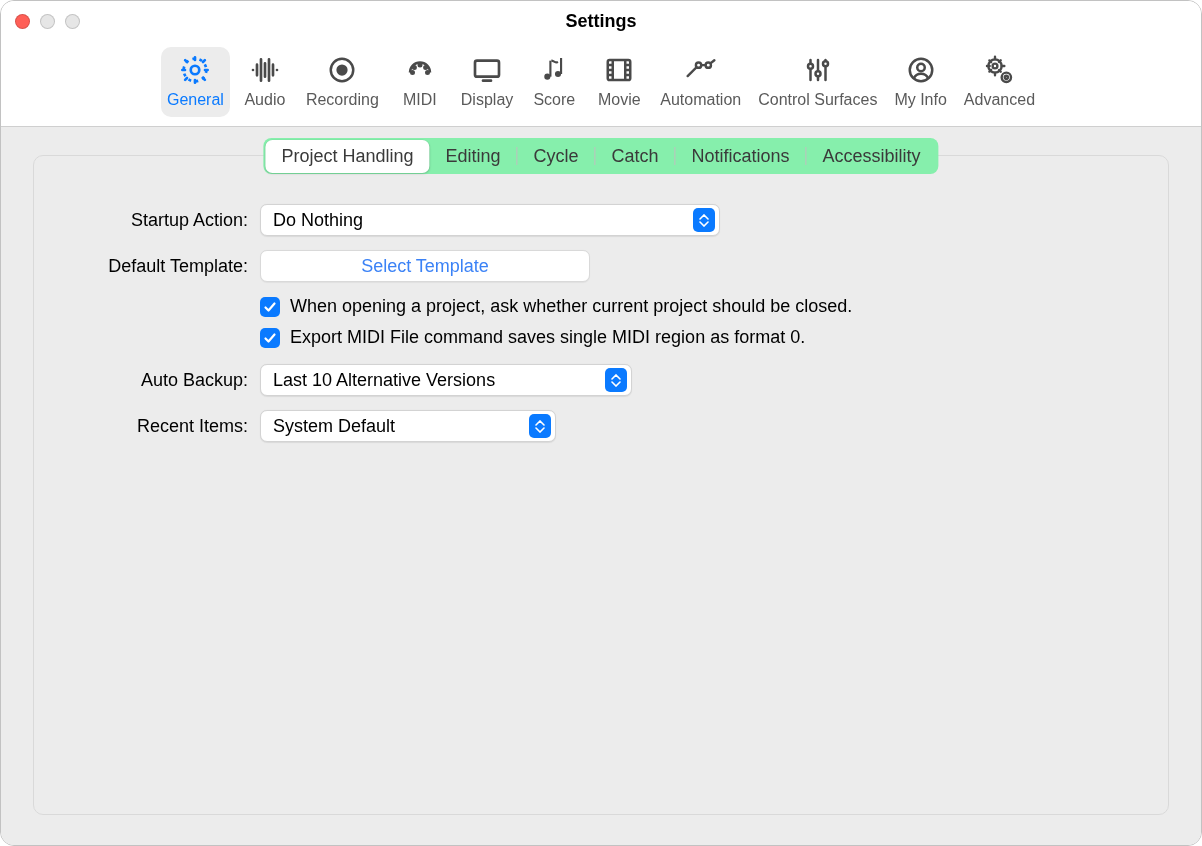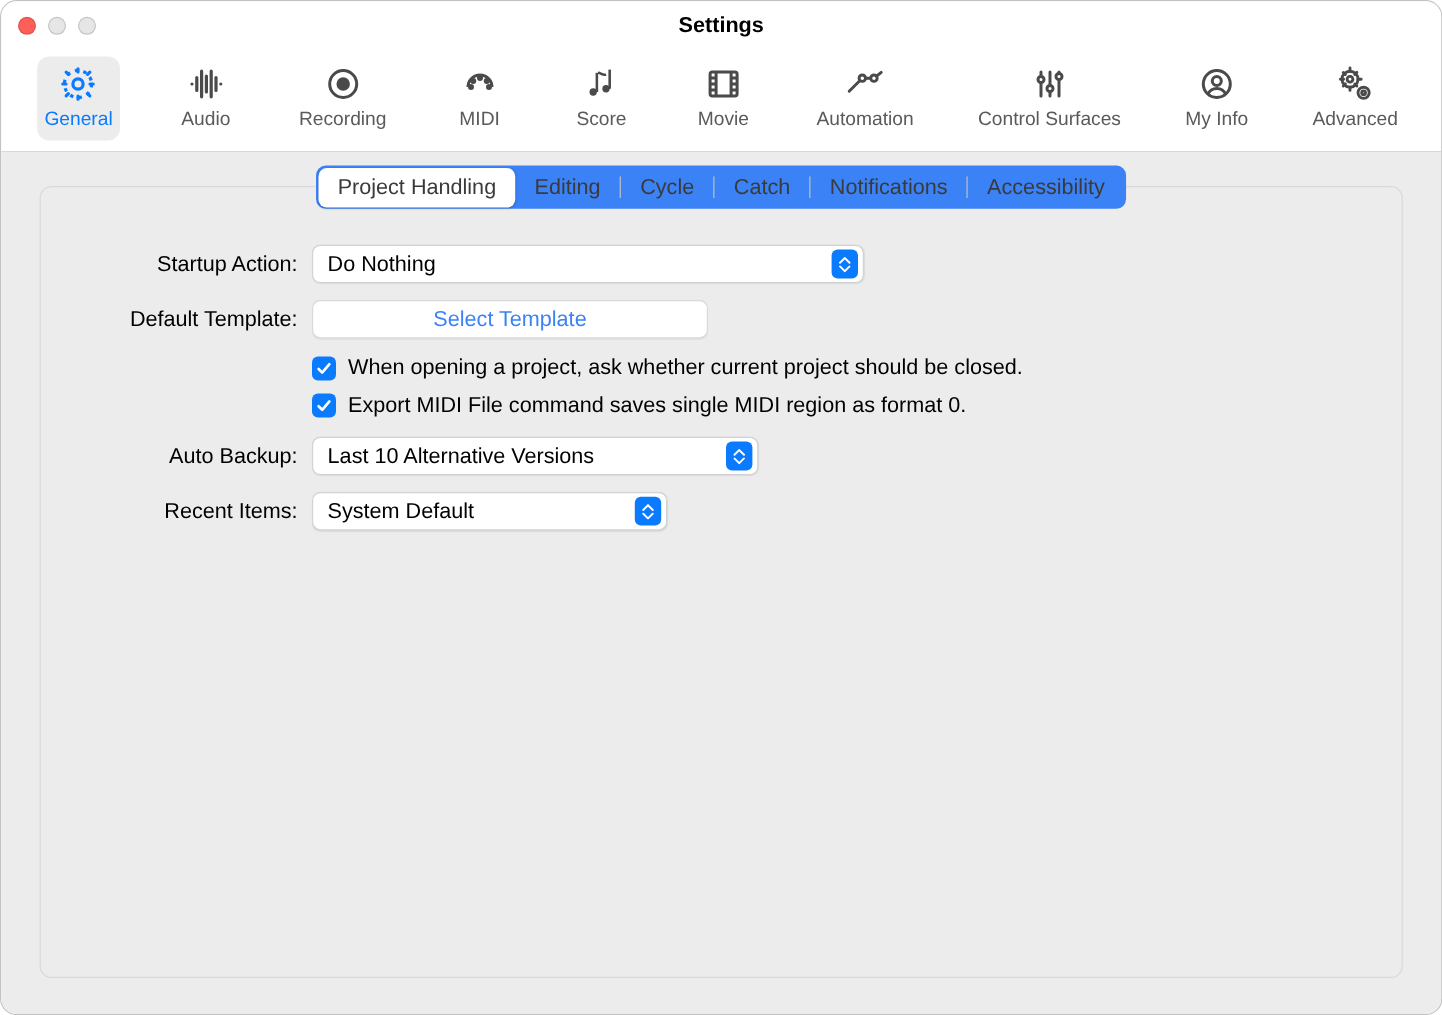--- a/index.html
+++ b/index.html
@@ -48,21 +48,21 @@
     font-size: 18px;
   }
   .toolbar {
     display: flex;
     align-items: flex-start;
     padding: 6px 30px 0 30px;
     gap: 5px;
     border-bottom: 1px solid #cfcfcf;
     background: #fff;
     height: 86px;
-    justify-content: space-between;
+    justify-content: center;
   }
   .tb-item {
     display: flex;
     flex-direction: column;
     align-items: center;
     justify-content: flex-start;
     padding: 6px 6px 8px 6px;
     border-radius: 10px;
     cursor: default;
     min-width: 60px;
@@ -97,21 +97,21 @@
     flex: 1;
     position: relative;
     padding-top: 48px;
   }
   .seg {
     position: absolute;
     top: -18px;
     left: 50%;
     transform: translateX(-50%);
     display: flex;
-    background: #3b82f6;
+    background: #86efac;
     border-radius: 8px;
     height: 36px;
     align-items: center;
     padding: 0 2px;
     justify-content: center;
   }
   .seg-item {
     font-size: 18px;
     padding: 6px 16px;
     color: #3a3a3a;
@@ -246,20 +246,29 @@
           <circle cx="12" cy="8" r="1" fill="currentColor"></circle>
           <circle cx="7.5" cy="10" r="1" fill="currentColor"></circle>
           <circle cx="16.5" cy="10" r="1" fill="currentColor"></circle>
           <circle cx="6" cy="14" r="1" fill="currentColor"></circle>
           <circle cx="18" cy="14" r="1" fill="currentColor"></circle>
         </svg>
       </span>
       <span class="tb-label">MIDI</span>
     </div>
 
+    <div class="tb-item">
+      <span class="icon">
+        <svg width="32" height="32" viewBox="0 0 24 24" fill="none" stroke="currentColor" stroke-width="2">
+          <rect x="3" y="5" width="18" height="12" rx="1.5"></rect>
+          <path d="M9 20h6" stroke-linecap="round"></path>
+        </svg>
+      </span>
+      <span class="tb-label">Display</span>
+    </div>
 
     <div class="tb-item">
       <span class="icon">
         <svg width="32" height="32" viewBox="0 0 24 24" fill="currentColor">
           <circle cx="7" cy="17" r="2.3"></circle>
           <circle cx="15" cy="15" r="2.3"></circle>
           <rect x="8.5" y="5" width="1.6" height="12"></rect>
           <rect x="16.5" y="3" width="1.6" height="12"></rect>
           <path d="M10 5c2 0 3 2 5 1" stroke="currentColor" stroke-width="1.6" fill="none"></path>
         </svg>

